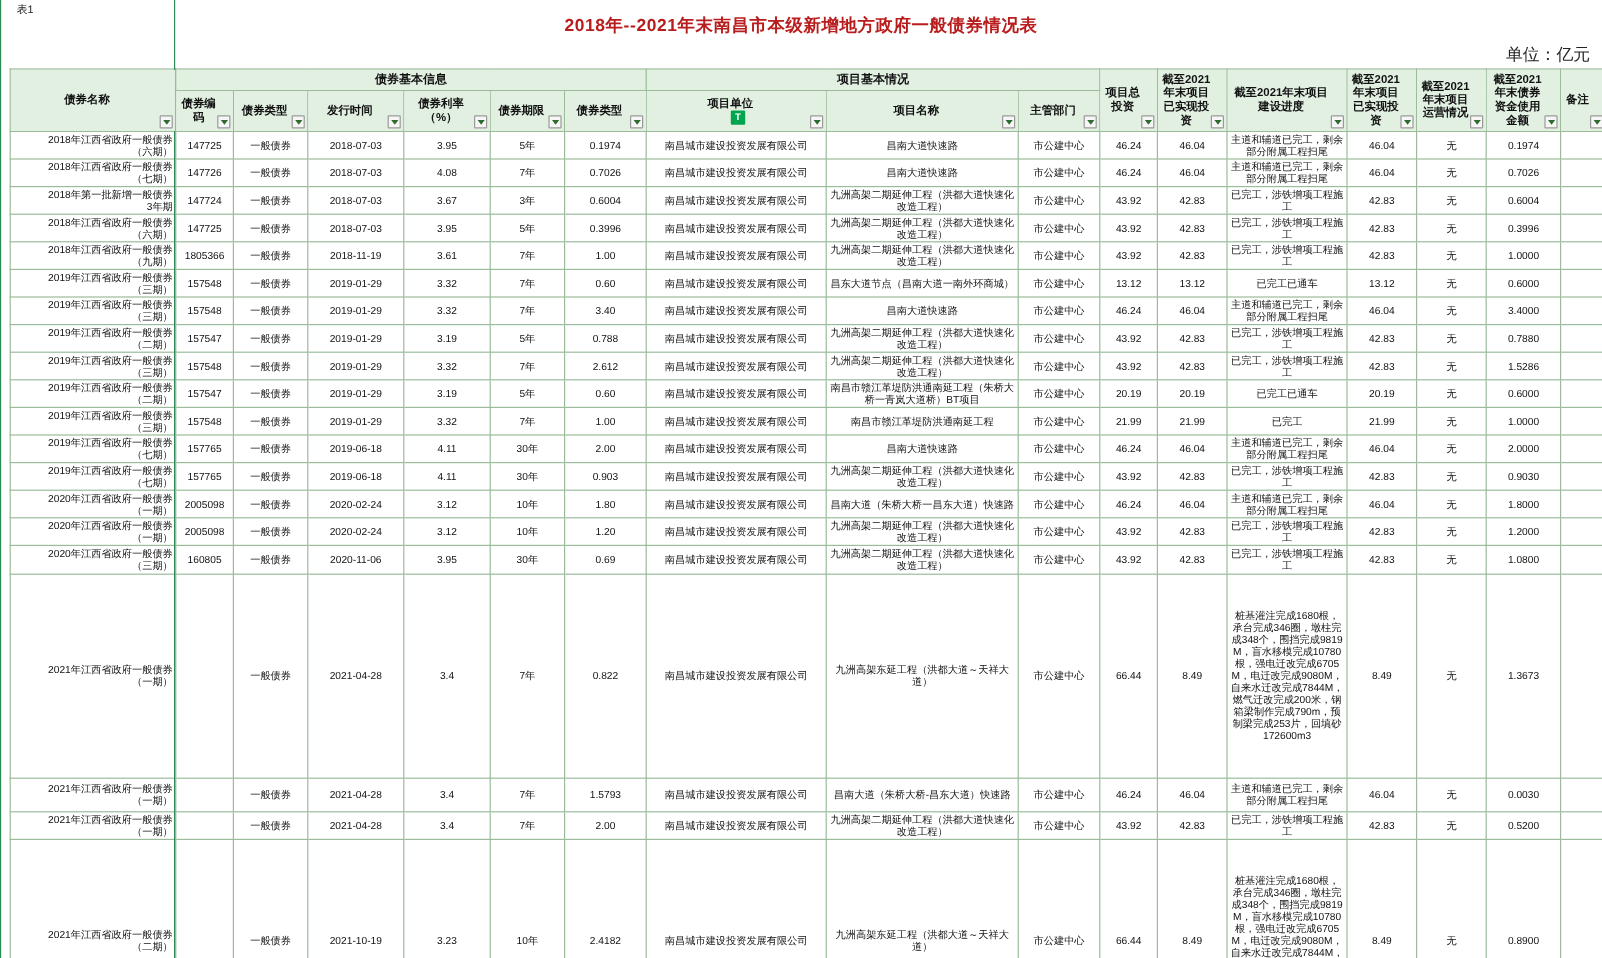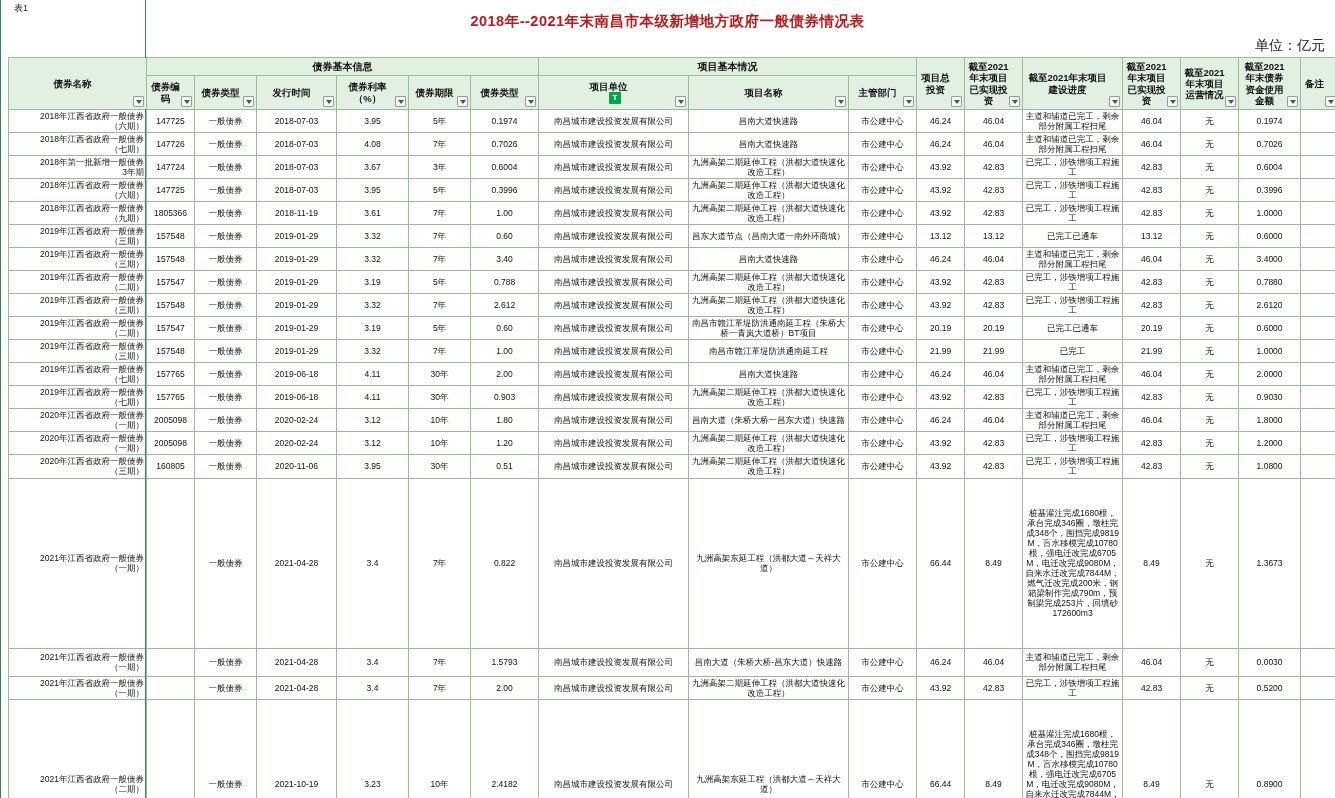--- a/index.html
+++ b/index.html
@@ -407,21 +407,21 @@
           <td>7年</td>
           <td>2.612</td>
           <td>南昌城市建设投资发展有限公司</td>
           <td>九洲高架二期延伸工程（洪都大道快速化改造工程）</td>
           <td>市公建中心</td>
           <td>43.92</td>
           <td>42.83</td>
           <td>已完工，涉铁增项工程施工</td>
           <td>42.83</td>
           <td>无</td>
-          <td>2.6120</td>
+          <td>1.5286</td>
           <td></td>
         </tr>
         <tr>
           <td class="name">2019年江西省政府一般债券（二期）</td>
           <td>157547</td>
           <td>一般债券</td>
           <td>2019-01-29</td>
           <td>3.19</td>
           <td>5年</td>
           <td>0.60</td>
@@ -531,21 +531,21 @@
           <td>1.2000</td>
           <td></td>
         </tr>
         <tr>
           <td class="name">2020年江西省政府一般债券（三期）</td>
           <td>160805</td>
           <td>一般债券</td>
           <td>2020-11-06</td>
           <td>3.95</td>
           <td>30年</td>
-          <td>0.51</td>
+          <td>0.69</td>
           <td>南昌城市建设投资发展有限公司</td>
           <td>九洲高架二期延伸工程（洪都大道快速化改造工程）</td>
           <td>市公建中心</td>
           <td>43.92</td>
           <td>42.83</td>
           <td>已完工，涉铁增项工程施工</td>
           <td>42.83</td>
           <td>无</td>
           <td>1.0800</td>
           <td></td>

